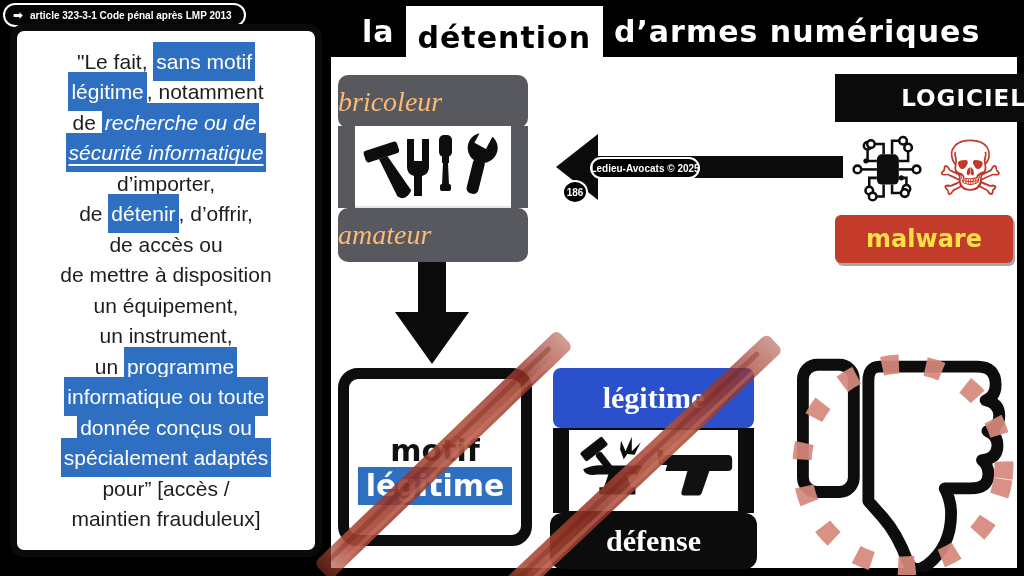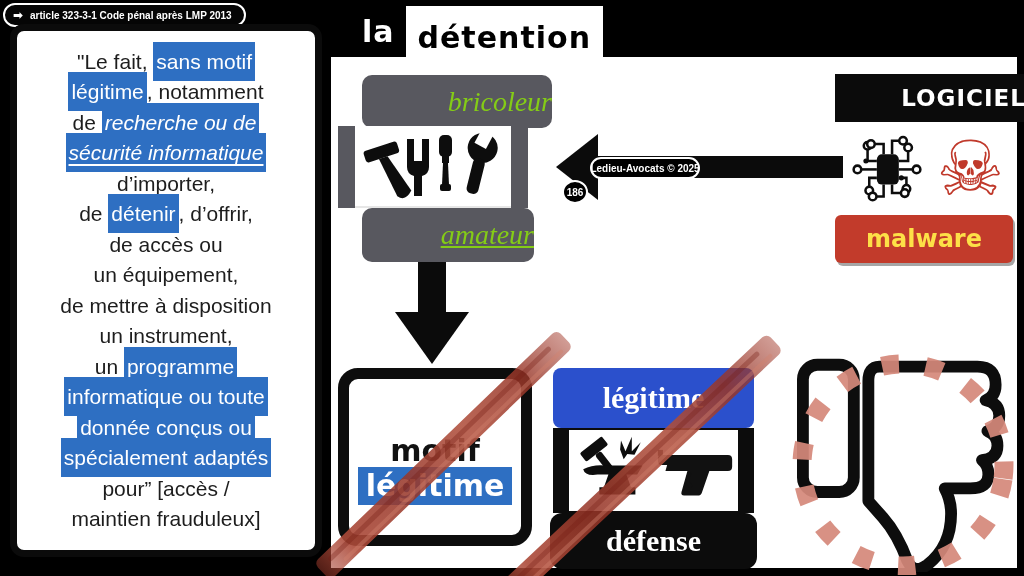--- a/index.html
+++ b/index.html
@@ -26,28 +26,28 @@
   
   .left-panel{position:absolute;left:10px;top:24px;width:312px;height:533px;background:#fff;
               border:7px solid #0b0b0b;border-radius:14px;box-sizing:border-box;
               display:flex;align-items:center;justify-content:center;}
   .quote{width:100%;text-align:center;font-size:21px;line-height:30.5px;color:#1d1d1d;}
   .qline{white-space:nowrap;}
   .hl{background:#2e6fc2;color:#fff;padding:8px 3px;}
   .it{font-style:italic;text-decoration:underline;text-underline-offset:4px;text-decoration-thickness:2px;}
 
   
-  .gray-box{position:absolute;background:#58585f;border-radius:10px;color:#84cc16;
+  .gray-box{position:absolute;background:#58585f;border-radius:10px;color:#fdba74;
             font-family:"Liberation Serif",serif;font-style:italic;font-size:28px;
-            display:flex;align-items:center;justify-content:flex-end;margin-left:24px;}
+            display:flex;align-items:center;justify-content:flex-start;}
   .box-bricoleur{left:338px;top:75px;width:190px;height:53px;}
   .tools-frame{position:absolute;left:338px;top:126px;width:190px;height:82px;background:#58585f;display:flex;}
   .tools-inner{margin:0 17px;background:#fff;flex:1;display:flex;align-items:center;justify-content:center;
                border-bottom:2px solid #e6e6e6;}
-  .box-amateur{left:338px;top:208px;width:172px;height:54px;text-decoration:underline;}
+  .box-amateur{left:338px;top:208px;width:190px;height:54px;}
 
   
   .logiciel-header{position:absolute;left:835px;top:74px;width:181px;height:48px;background:#0b0b0b;
                    color:#fff;font-family:"DejaVu Sans",sans-serif;font-weight:bold;font-size:23px;
                    letter-spacing:1px;display:flex;align-items:center;justify-content:center;padding-left:38px;}
   .logiciel-body{position:absolute;left:843px;top:122px;width:167px;height:93px;background:#fff;
                  display:flex;align-items:center;justify-content:space-around;}
   .skull{color:#c0392b;font-size:76px;line-height:1;font-family:"DejaVu Sans",sans-serif;}
   .malware-box{position:absolute;left:835px;top:215px;width:178px;height:48px;background:#c23b2b;
                border-radius:6px;color:#fde047;font-family:"DejaVu Sans",sans-serif;font-weight:bold;
@@ -104,38 +104,39 @@
 </head>
 <body>
 
 <div class="slide">
 
   <div class="right-panel"></div>
 
   <div class="title-bar">
     <span>la</span>
     <span class="t-box">détention</span>
+    <span>d’armes numériques</span>
   </div>
 
   <div class="tab">
     <span class="tab-arrow">➡</span>
     <span>article 323-3-1 Code pénal après LMP 2013</span>
   </div>
 
   <div class="left-panel">
     <div class="quote">
         <div class="qline"><span>"Le fait, </span><span class="hl">sans motif</span></div>
         <div class="qline"><span class="hl">légitime</span><span>, notamment</span></div>
         <div class="qline"><span>de </span><span class="hl it">recherche ou de</span></div>
         <div class="qline"><span class="hl it">sécurité informatique</span></div>
         <div class="qline"><span>d’importer,</span></div>
         <div class="qline"><span>de </span><span class="hl">détenir</span><span>, d’offrir,</span></div>
         <div class="qline"><span>de accès ou</span></div>
+        <div class="qline"><span>de mettre à disposition</span></div>
         <div class="qline"><span>un équipement,</span></div>
-        <div class="qline"><span>de mettre à disposition</span></div>
         <div class="qline"><span>un instrument,</span></div>
         <div class="qline"><span>un </span><span class="hl">programme</span></div>
         <div class="qline"><span class="hl">informatique ou toute</span></div>
         <div class="qline"><span class="hl">donnée conçus ou</span></div>
         <div class="qline"><span class="hl">spécialement adaptés</span></div>
         <div class="qline"><span>pour” [accès /</span></div>
         <div class="qline"><span>maintien frauduleux]</span></div>
       </div>
   </div>
 

